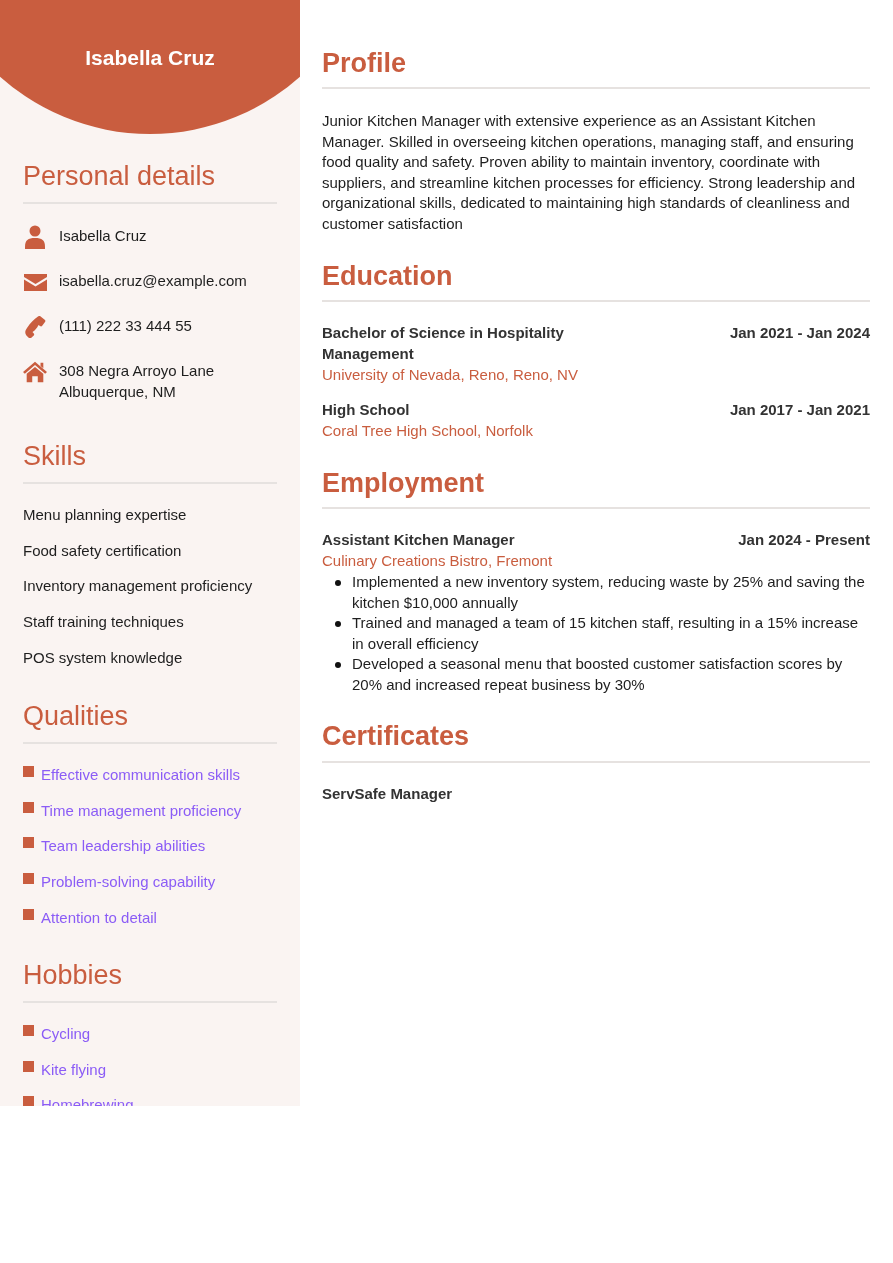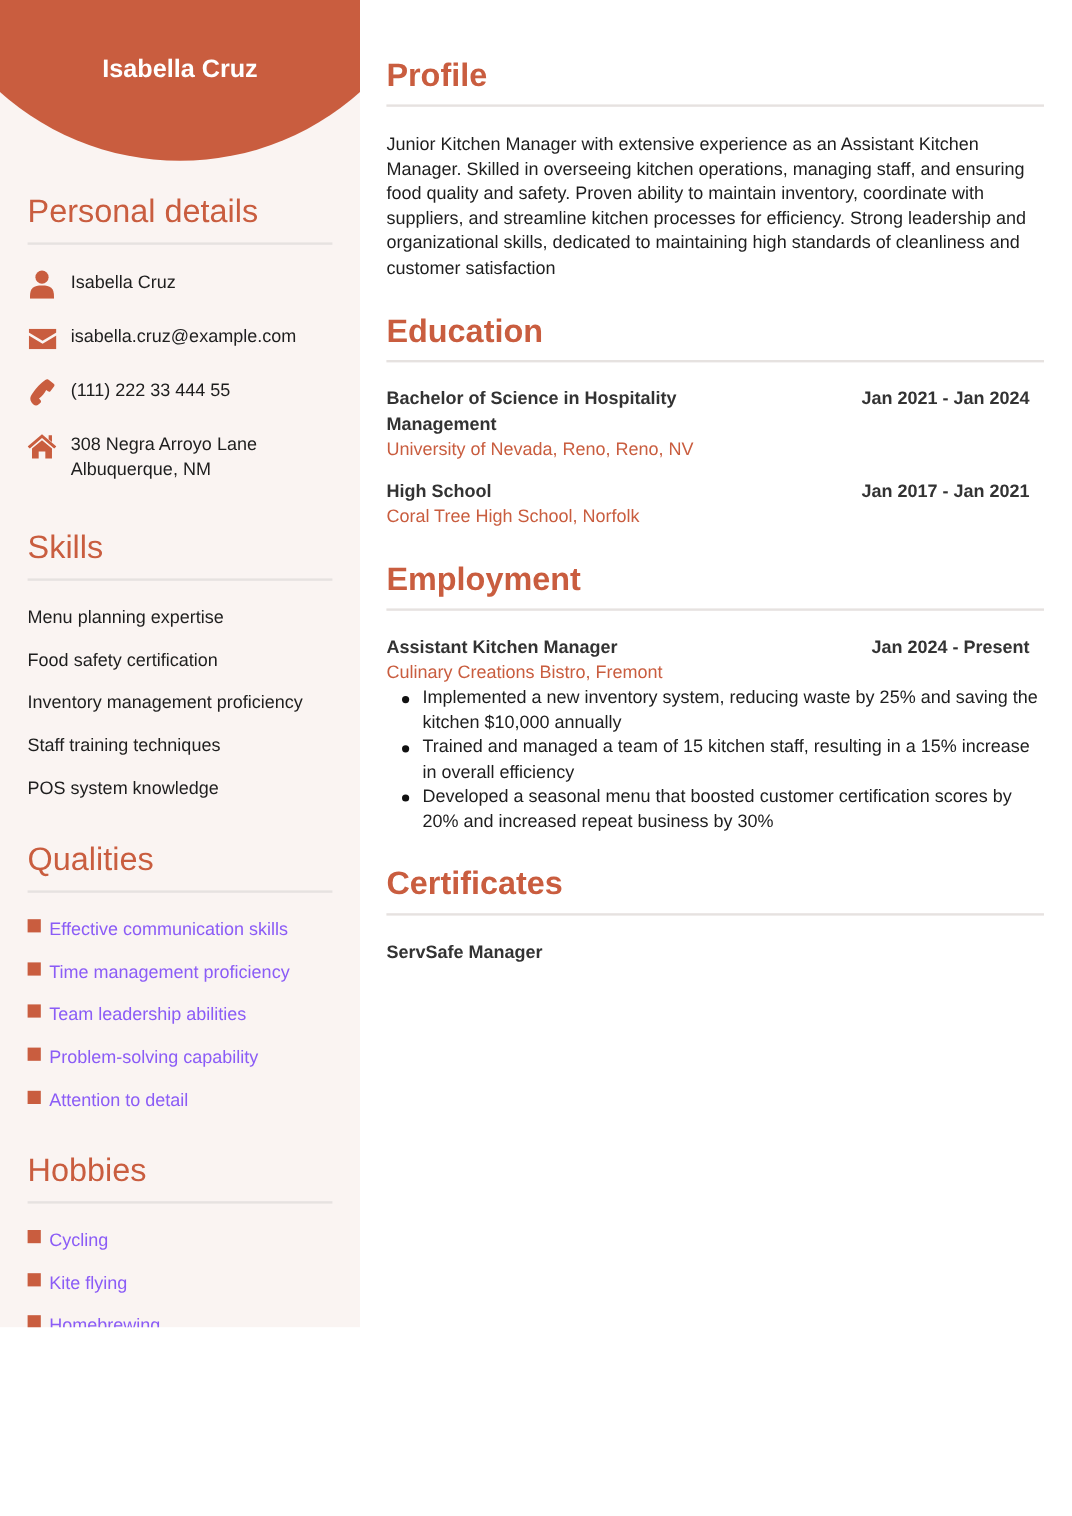--- a/index.html
+++ b/index.html
@@ -30,21 +30,21 @@
 
     .plain-item { position: absolute; left: 0; font-size: 15px; color: #1e1e1e; }
     .sq-item { position: absolute; left: 0; font-size: 15px; color: #8b5cf6; display: flex; }
     .sq { width: 11px; height: 11px; background: #c95d3f; margin-right: 7px; }
 
     .main { position: absolute; left: 322px; top: 0; width: 548px; }
     .m-title { position: absolute; left: 0; font-size: 27px; color: #c95d3f; line-height: 32px; }
     .m-rule { position: absolute; left: 0; width: 548px; height: 2px; background: #e6e2e0; }
     .m-text { position: absolute; left: 0; width: 548px; font-size: 15px; line-height: 20.5px; color: #1e1e1e; }
     .entry-title { position: absolute; left: 0; font-size: 15px; font-weight: bold; line-height: 20.5px; color: #333333; }
-    .entry-date { position: absolute; right: 12px; font-size: 15px; font-weight: bold; line-height: 20.5px; color: #333333; text-align: right; }
+    .entry-date { position: absolute; right: 0; font-size: 15px; font-weight: bold; line-height: 20.5px; color: #333333; text-align: right; }
     .entry-sub { position: absolute; left: 0; font-size: 15px; line-height: 20.5px; color: #c95d3f; }
     .bullets { position: absolute; left: 0; width: 548px; list-style: none; }
     .bullets li { position: relative; padding-left: 30px; font-size: 15px; line-height: 20.5px; color: #1e1e1e; }
     .bullets li::before { content: ""; position: absolute; left: 13px; top: 8px; width: 6px; height: 6px; border-radius: 50%; background: #111; }
   </style>
 </head>
 <body>
 
 <aside class="sidebar">
   <div class="header-arc"></div>
@@ -186,21 +186,21 @@
     <ul class="bullets" style="top:572px;">
       <li>
         <span style="display:block;">Implemented a new inventory system, reducing waste by 25% and saving the</span>
         <span style="display:block;">kitchen $10,000 annually</span>
       </li>
       <li>
         <span style="display:block;">Trained and managed a team of 15 kitchen staff, resulting in a 15% increase</span>
         <span style="display:block;">in overall efficiency</span>
       </li>
       <li>
-        <span style="display:block;">Developed a seasonal menu that boosted customer certification scores by</span>
+        <span style="display:block;">Developed a seasonal menu that boosted customer satisfaction scores by</span>
         <span style="display:block;">20% and increased repeat business by 30%</span>
       </li>
     </ul>
   </div>
 
   <h2 class="m-title" style="top:720px;">Certificates</h2>
   <div class="m-rule" style="top:761px;"></div>
   <div class="entry-title" style="top:784px;">ServSafe Manager</div>
 </main>
 

